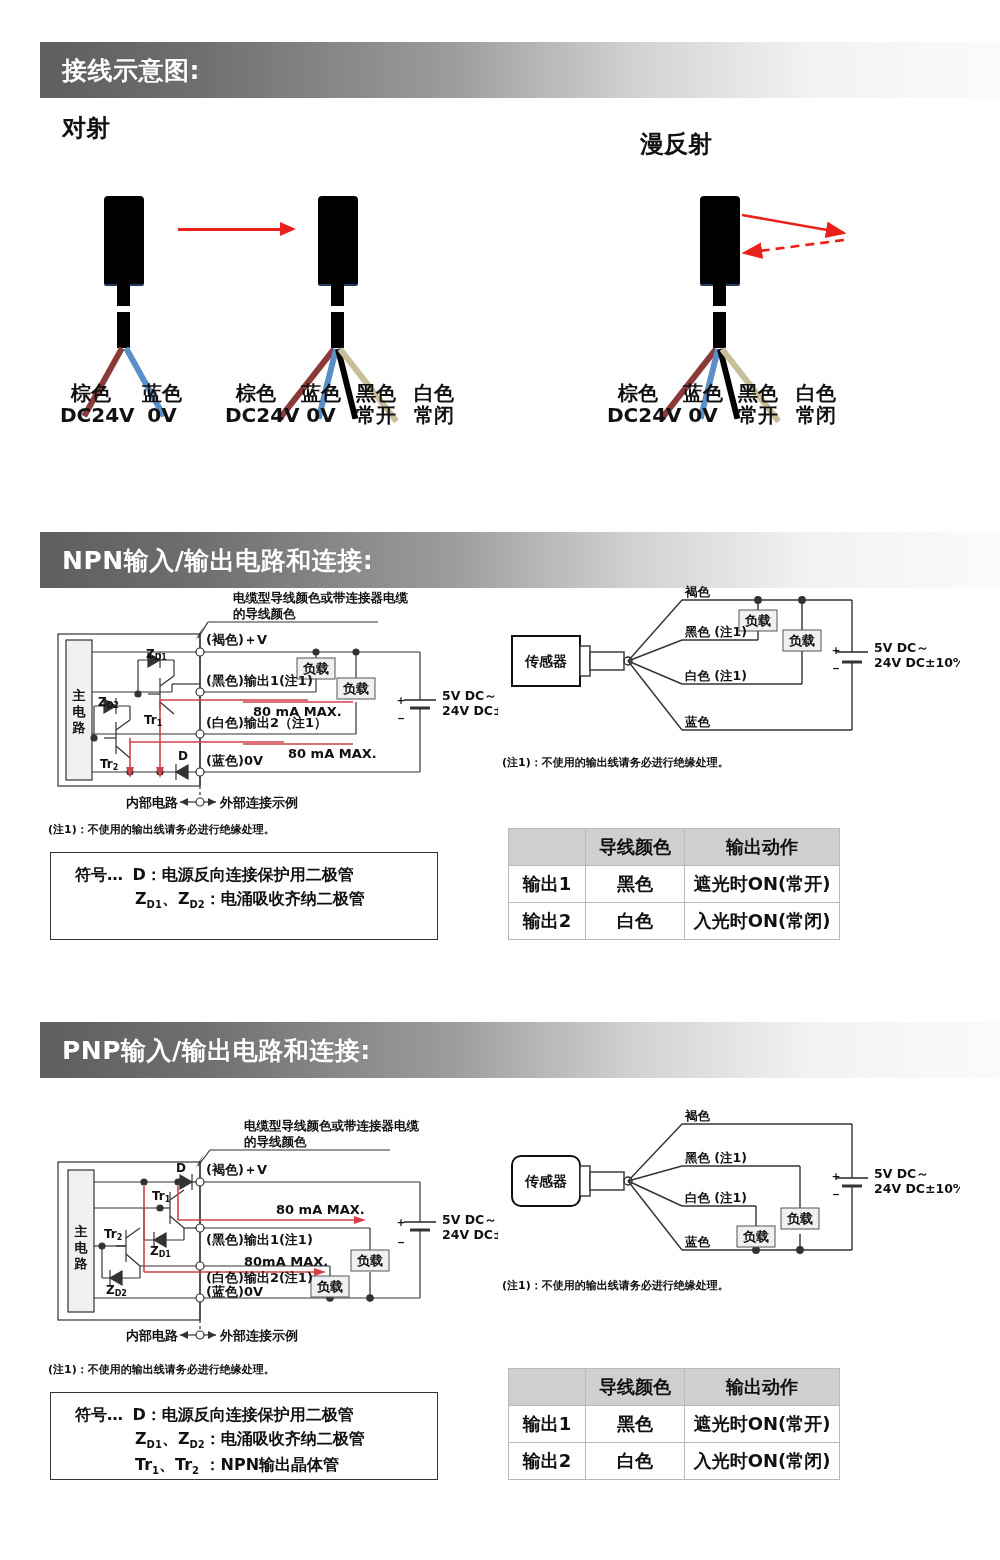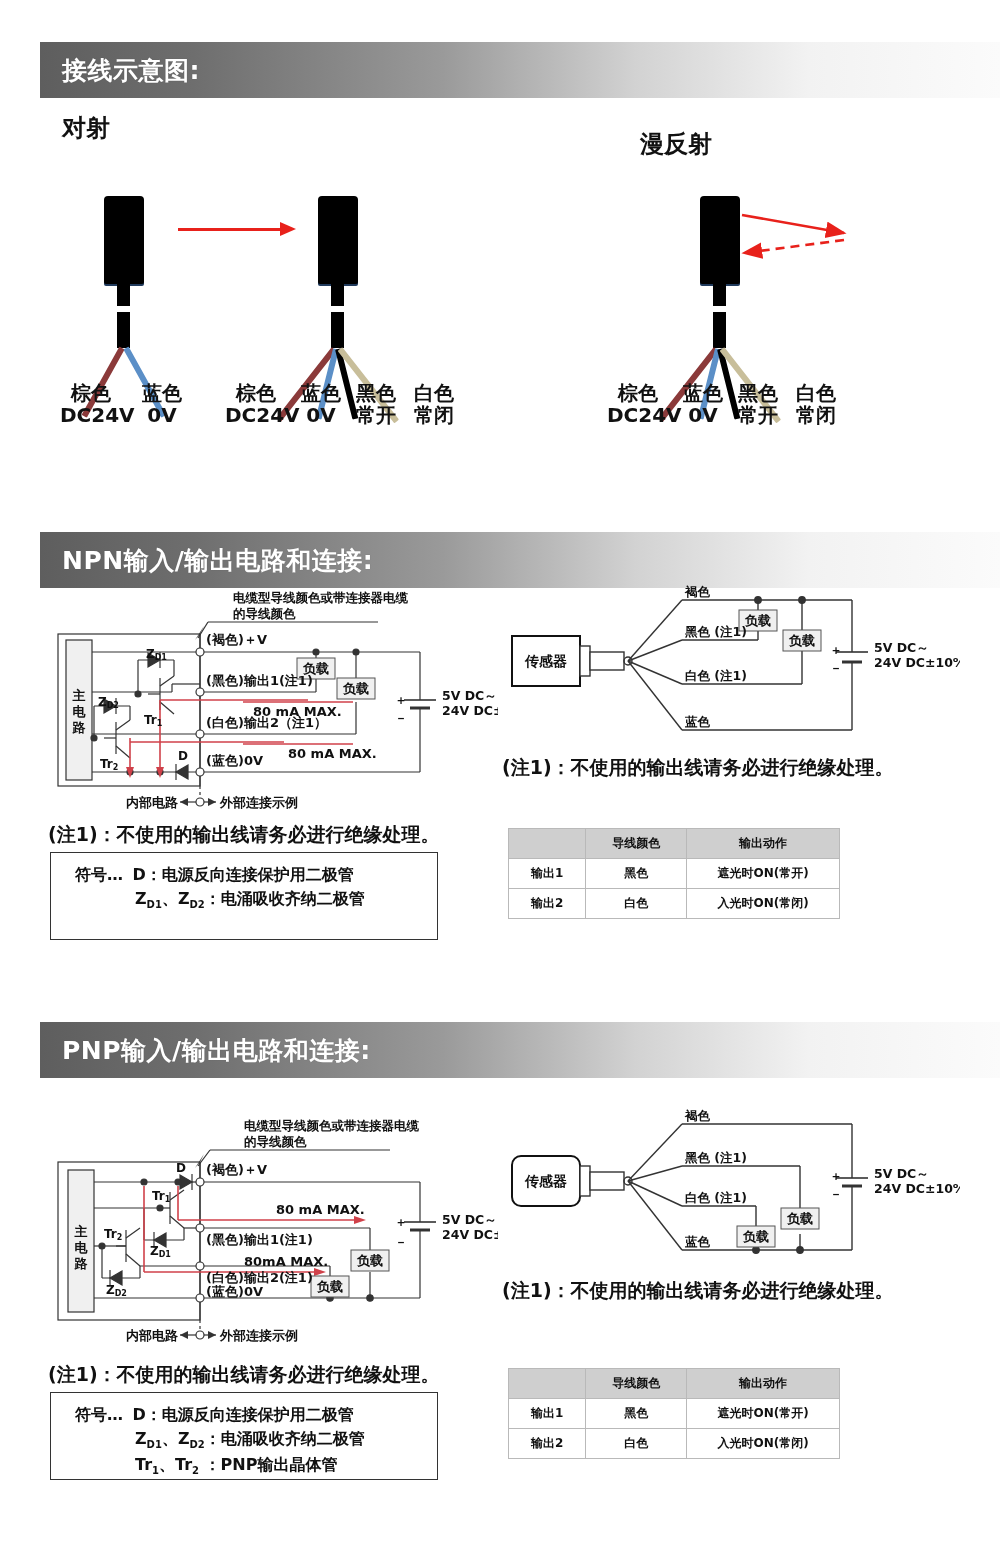--- a/index.html
+++ b/index.html
@@ -41,32 +41,32 @@
   .arrow-solid{ position:absolute; height:3px; background:#e8211b; }
   .arrow-head{ position:absolute; width:0;height:0; }
 
   .lbl{ position:absolute; font-size:20px; font-weight:700; line-height:1.12; text-align:center; color:#111; white-space:nowrap;}
 
   
   .cd{ position:absolute; }
   .cd svg{ display:block; }
 
   
-  .note{ position:absolute; font-size:19px; font-weight:700; color:#111; white-space:nowrap; }
+  .note{ position:absolute; font-size:11px; font-weight:700; color:#111; white-space:nowrap; }
   .legend-box{
     position:absolute; border:1px solid #333; background:#fff;
     padding:10px 14px;
   }
   .legend-line{ font-size:16px; font-weight:700; color:#111; line-height:1.52; white-space:nowrap;}
   sub{ font-size:10px; }
 
   
   table.io{
     position:absolute; border-collapse:collapse; background:#fff;
-    font-size:12px; font-weight:700;
+    font-size:18px; font-weight:700;
   }
   table.io th, table.io td{
     border:1px solid #b9b9b9; text-align:center; padding:6px 4px; color:#111;
     font-weight:700;
   }
   table.io thead th{ background:#cfcfcf; }
   table.io .c0{ width:105px; }
   table.io .c1{ width:140px; }
   table.io .c2{ width:205px; }
 </style>
@@ -558,21 +558,21 @@
 
   <div class="legend-box" style="left:50px; top:1392px; width:388px; height:88px;">
     <div class="legend-line" style="padding-left:10px;">
       <span>符号…</span>
       <span style="display:inline-block;width:4px"></span><span>D：电源反向连接保护用二极管</span>
     </div>
     <div class="legend-line" style="padding-left:70px;">
       <span>Z</span><sub>D1</sub><span>、Z</span><sub>D2</sub><span>：电涌吸收齐纳二极管</span>
     </div>
     <div class="legend-line" style="padding-left:70px;">
-      <span>Tr</span><sub>1</sub><span>、Tr</span><sub>2</sub><span> ：PNP输出晶体管</span>
+      <span>Tr</span><sub>1</sub><span>、Tr</span><sub>2</sub><span> ：NPN输出晶体管</span>
     </div>
   </div>
 
   <table class="io" style="left:508px; top:1368px;">
     <thead>
       <tr>
         <th class="c0"></th>
         <th class="c1">导线颜色</th>
         <th class="c2">输出动作</th>
       </tr>

